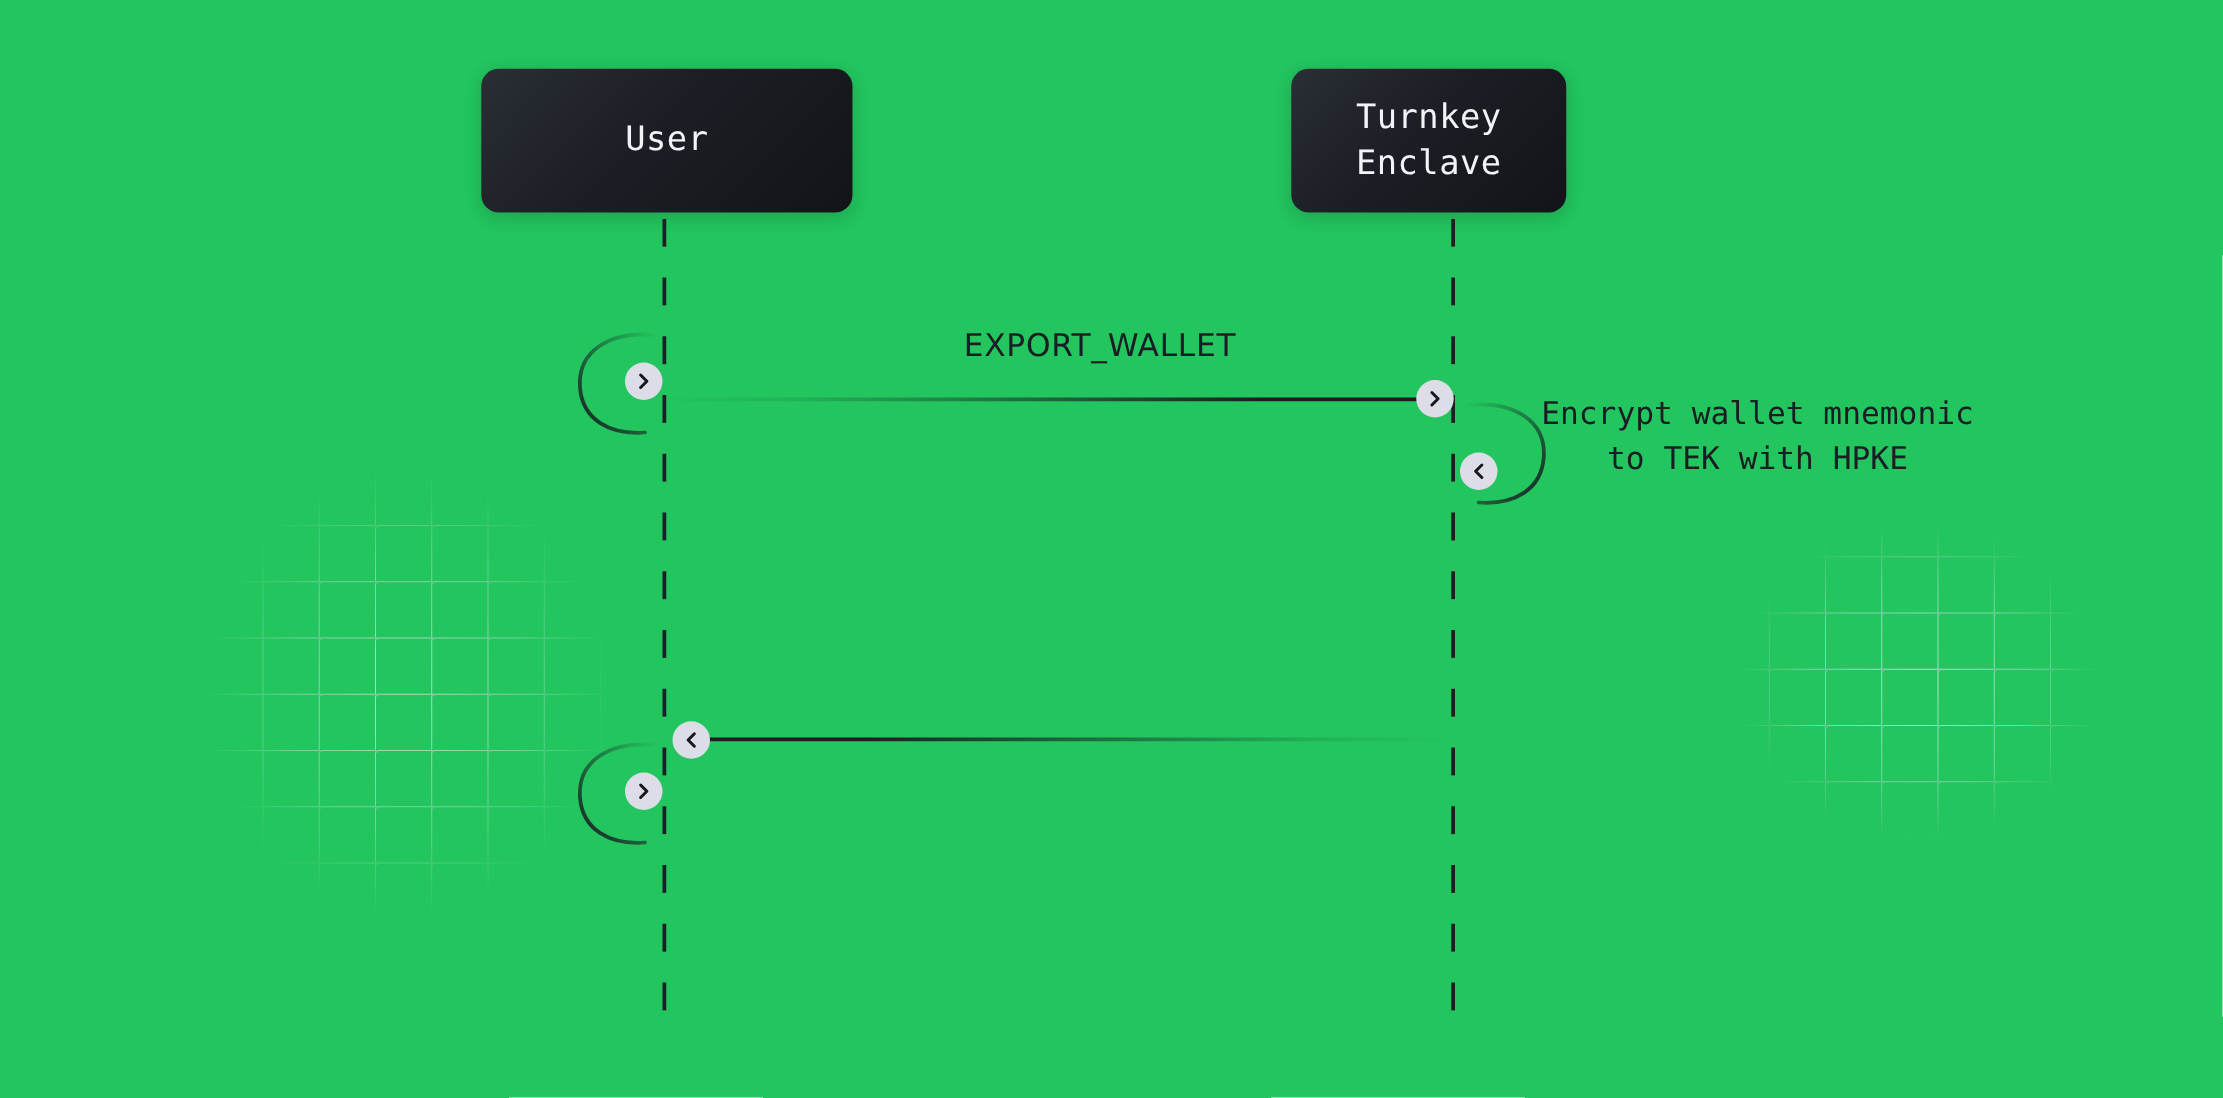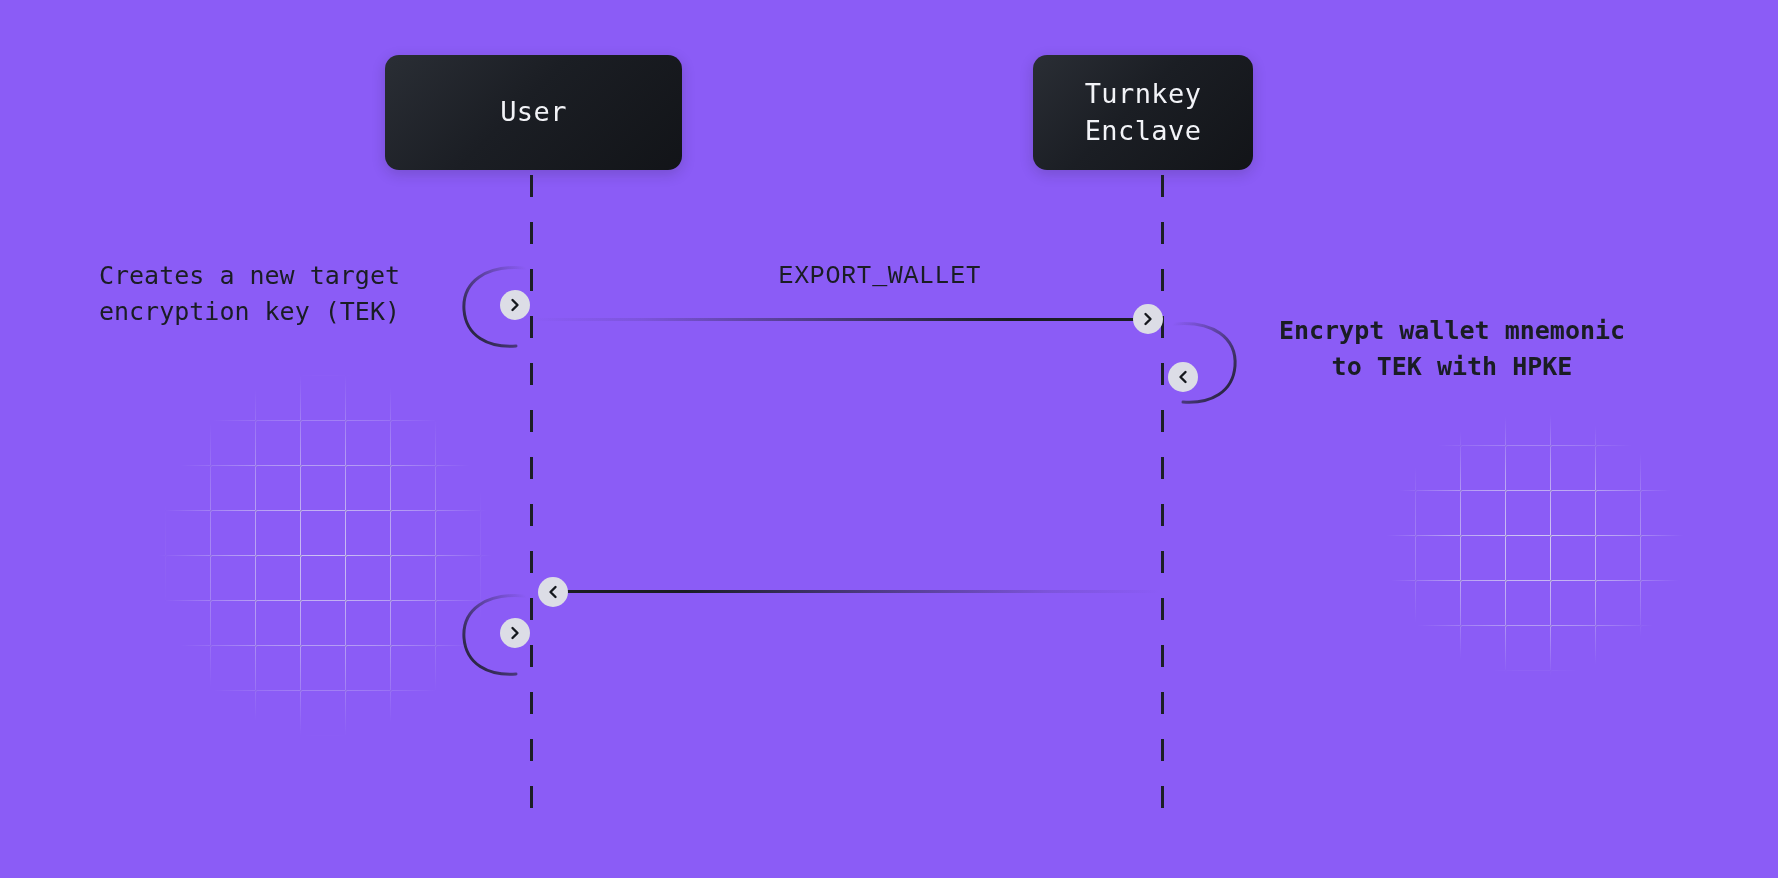--- a/index.html
+++ b/index.html
@@ -4,21 +4,21 @@
 <style>
   html, body {
     margin: 0;
     padding: 0;
     background: #f7f8fc;
   }
   #canvas {
     position: relative;
     width: 1778px;
     height: 878px;
-    background: #8b5cf6;
+    background: #22c55e;
     overflow: hidden;
     font-family: "DejaVu Sans Mono", "Liberation Mono", monospace;
   }
 
   
   .grid-backdrop {
     position: absolute;
     background-image:
       radial-gradient(circle at 1px 1px, #b9bcc8 1.1px, rgba(0,0,0,0) 1.3px),
       linear-gradient(to right, #e7e9f1 1px, rgba(0,0,0,0) 1px),
@@ -136,41 +136,39 @@
   <div class="grid-backdrop" id="grid-right"></div>
 
   <div class="participant" style="left:385px; top:55px; width:297px; height:115px;">User</div>
 
   <div class="participant" style="left:1033px; top:55px; width:220px; height:115px;">Turnkey
 Enclave</div>
 
   <div class="lifeline" style="left:530px; top:175px; height:655px;"></div>
   <div class="lifeline" style="left:1161px; top:175px; height:655px;"></div>
 
-  <div class="note align-right" style="left:40px; top:258px; width:360px;">Creates a new target
-encryption key (TEK)</div>
 
   <svg class="self-loop" style="left:460px; top:262px;" width="72" height="90" viewBox="0 0 72 90">
     <defs>
       <linearGradient id="loopGradA" x1="1" y1="0" x2="0" y2="1">
         <stop offset="0%" stop-color="#1a1d24" stop-opacity="0"></stop>
         <stop offset="35%" stop-color="#1a1d24" stop-opacity="0.35"></stop>
         <stop offset="100%" stop-color="#1a1d24" stop-opacity="1"></stop>
       </linearGradient>
     </defs>
     <path d="M 66 6 C 26 2, 2 20, 4 48 C 6 74, 28 86, 56 84" fill="none" stroke="url(#loopGradA)" stroke-width="3" stroke-linecap="round"></path>
   </svg>
 
   <div class="arrow-badge" style="left:500px; top:290px;">
     <svg width="16" height="16" viewBox="0 0 16 16">
       <path d="M5.5 3 L10.5 8 L5.5 13" fill="none" stroke="#15181e" stroke-width="2.4" stroke-linecap="round" stroke-linejoin="round"></path>
     </svg>
   </div>
 
-  <div class="msg-label sans" style="left:531px; top:262px; width:698px;font-family:Liberation Mono, monospace;">EXPORT_WALLET</div>
+  <div class="msg-label sans" style="left:531px; top:262px; width:698px;">EXPORT_WALLET</div>
 
   <div class="msg-line to-right" style="left:531px; top:318px; width:615px;"></div>
 
   <div class="arrow-badge" style="left:1133px; top:304px;">
     <svg width="16" height="16" viewBox="0 0 16 16">
       <path d="M5.5 3 L10.5 8 L5.5 13" fill="none" stroke="#15181e" stroke-width="2.4" stroke-linecap="round" stroke-linejoin="round"></path>
     </svg>
   </div>
 
   <svg class="self-loop" style="left:1167px; top:318px;" width="72" height="90" viewBox="0 0 72 90">
@@ -183,21 +181,21 @@
     </defs>
     <path d="M 6 6 C 46 2, 70 20, 68 48 C 66 74, 44 86, 16 84" fill="none" stroke="url(#loopGradB)" stroke-width="3" stroke-linecap="round"></path>
   </svg>
 
   <div class="arrow-badge" style="left:1168px; top:362px;">
     <svg width="16" height="16" viewBox="0 0 16 16">
       <path d="M10.5 3 L5.5 8 L10.5 13" fill="none" stroke="#15181e" stroke-width="2.4" stroke-linecap="round" stroke-linejoin="round"></path>
     </svg>
   </div>
 
-  <div class="note align-center" style="left:1252px; top:313px; width:400px;font-weight:bold;">Encrypt wallet mnemonic
+  <div class="note align-center" style="left:1206px; top:313px; width:400px;">Encrypt wallet mnemonic
 to TEK with HPKE</div>
 
 
   <div class="msg-line to-left" style="left:551px; top:590px; width:610px;"></div>
 
   <div class="arrow-badge" style="left:538px; top:577px;">
     <svg width="16" height="16" viewBox="0 0 16 16">
       <path d="M10.5 3 L5.5 8 L10.5 13" fill="none" stroke="#15181e" stroke-width="2.4" stroke-linecap="round" stroke-linejoin="round"></path>
     </svg>
   </div>

